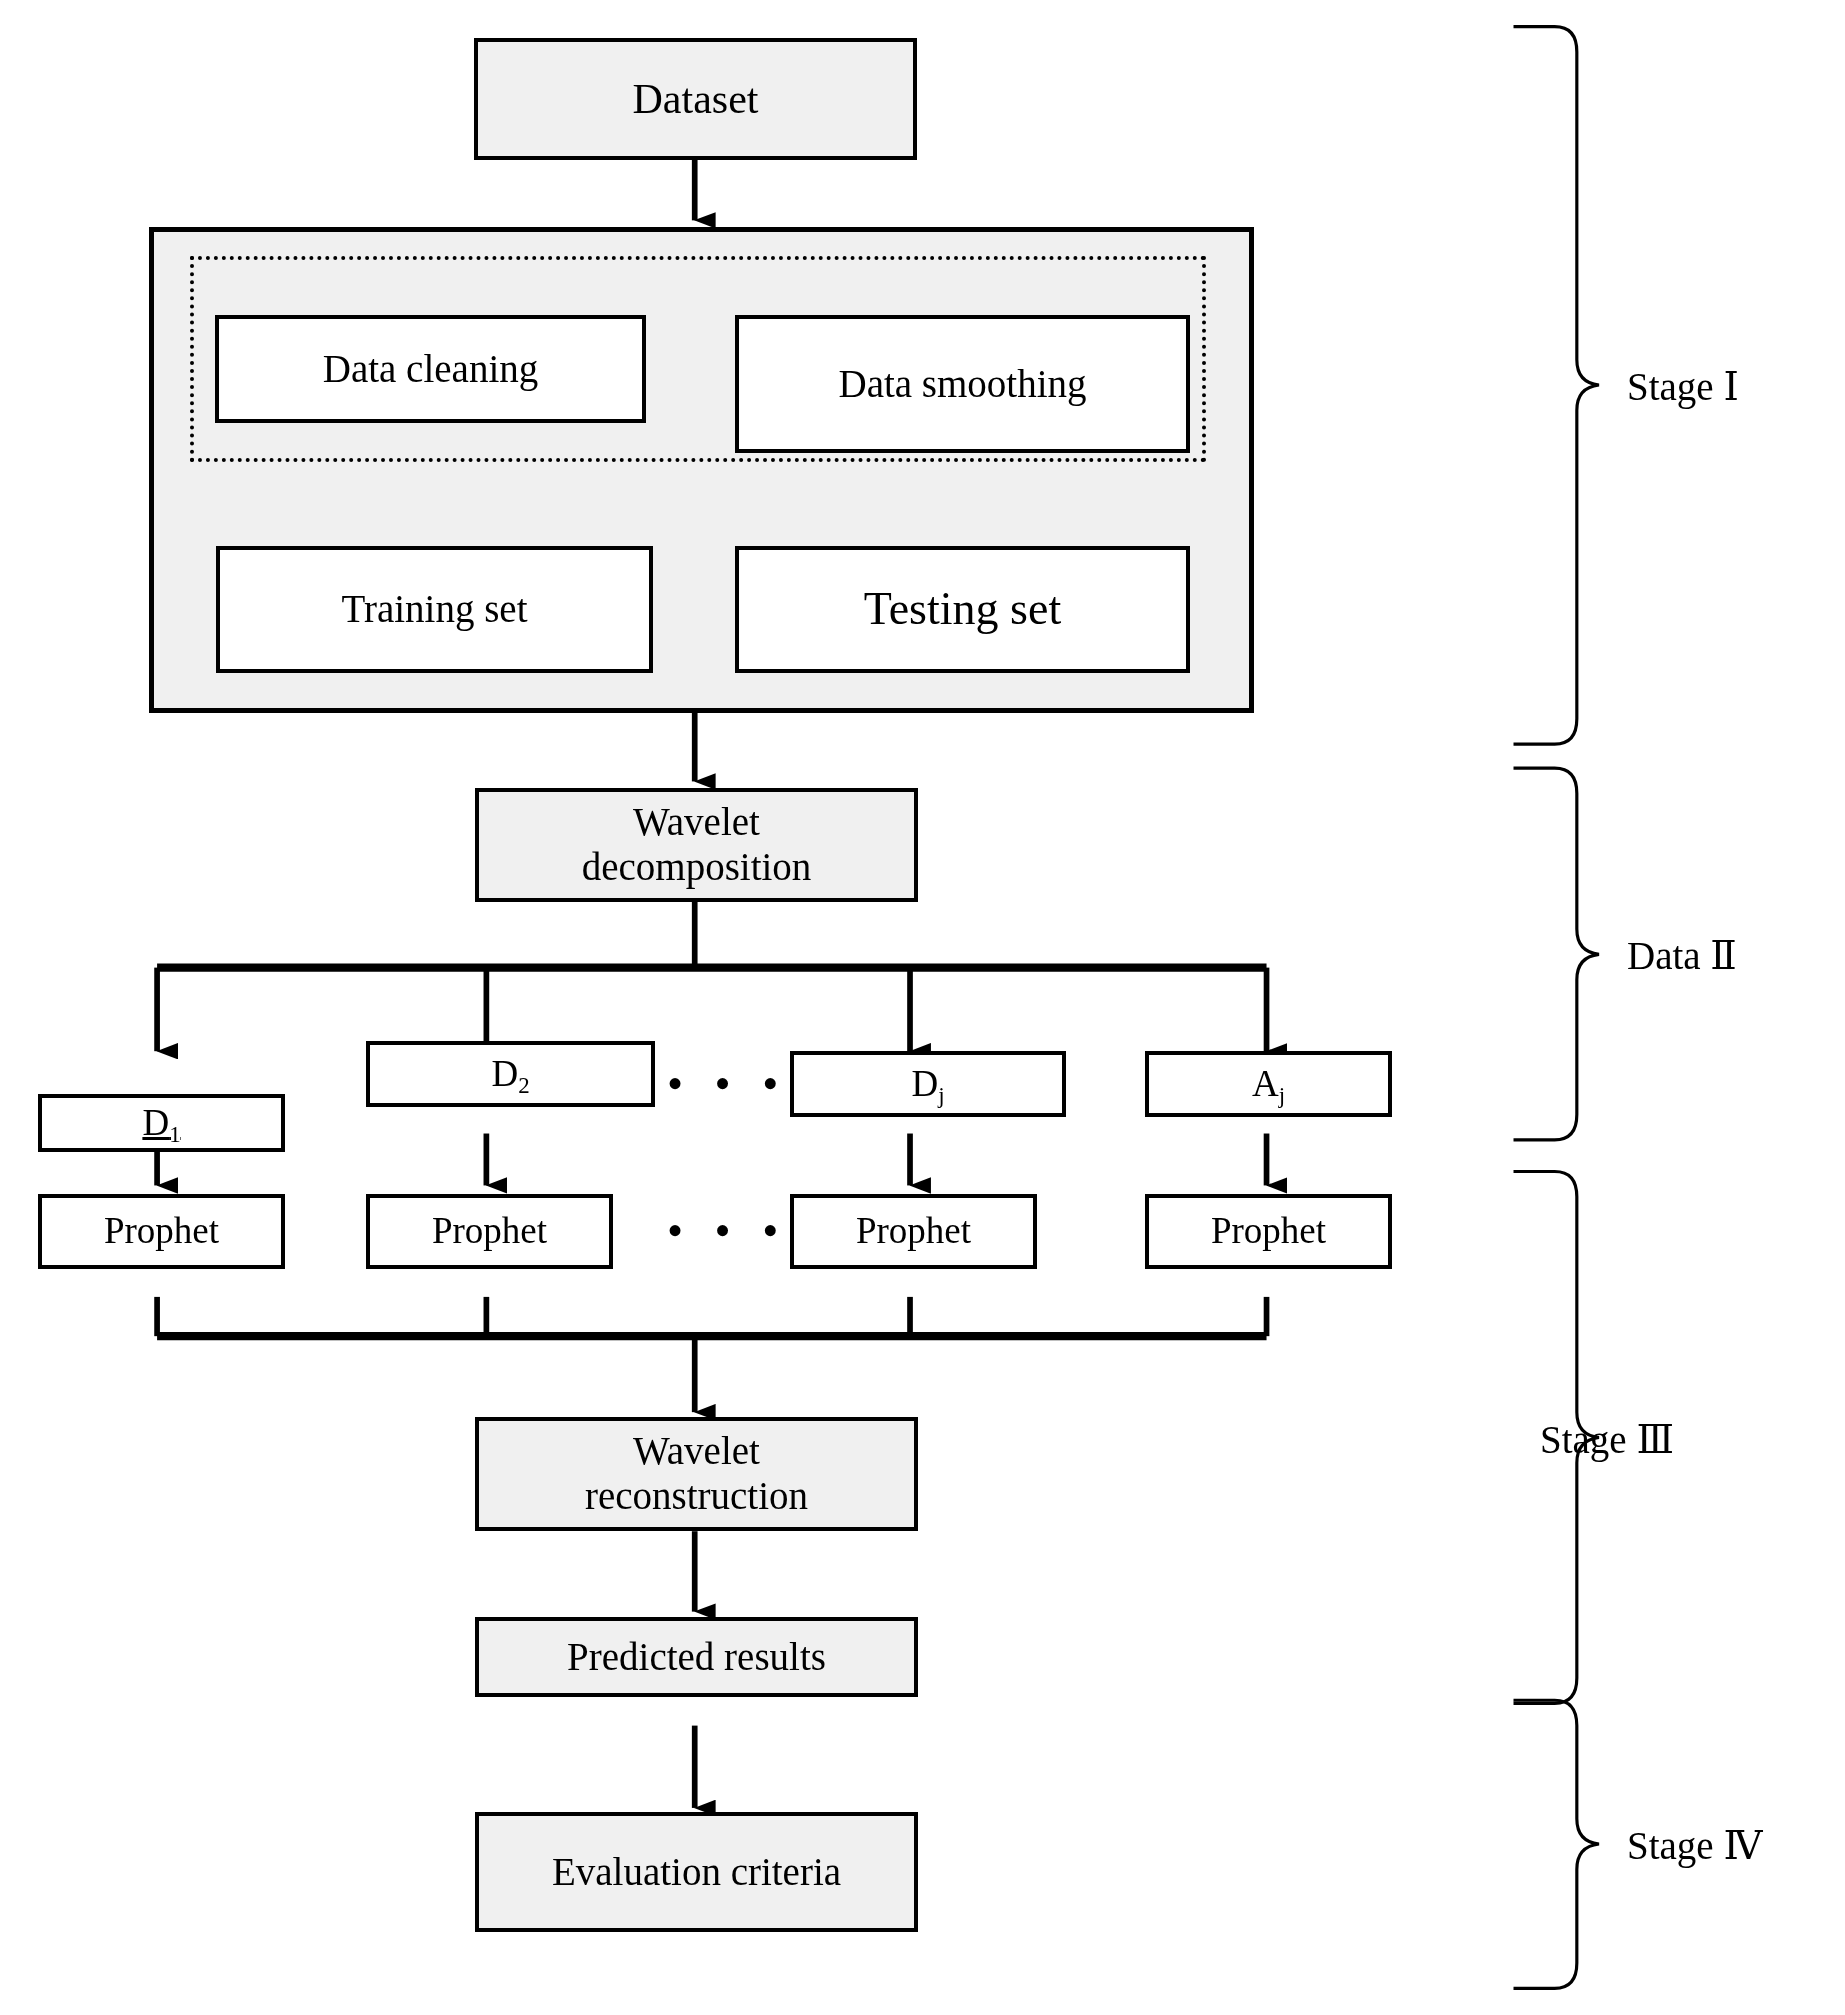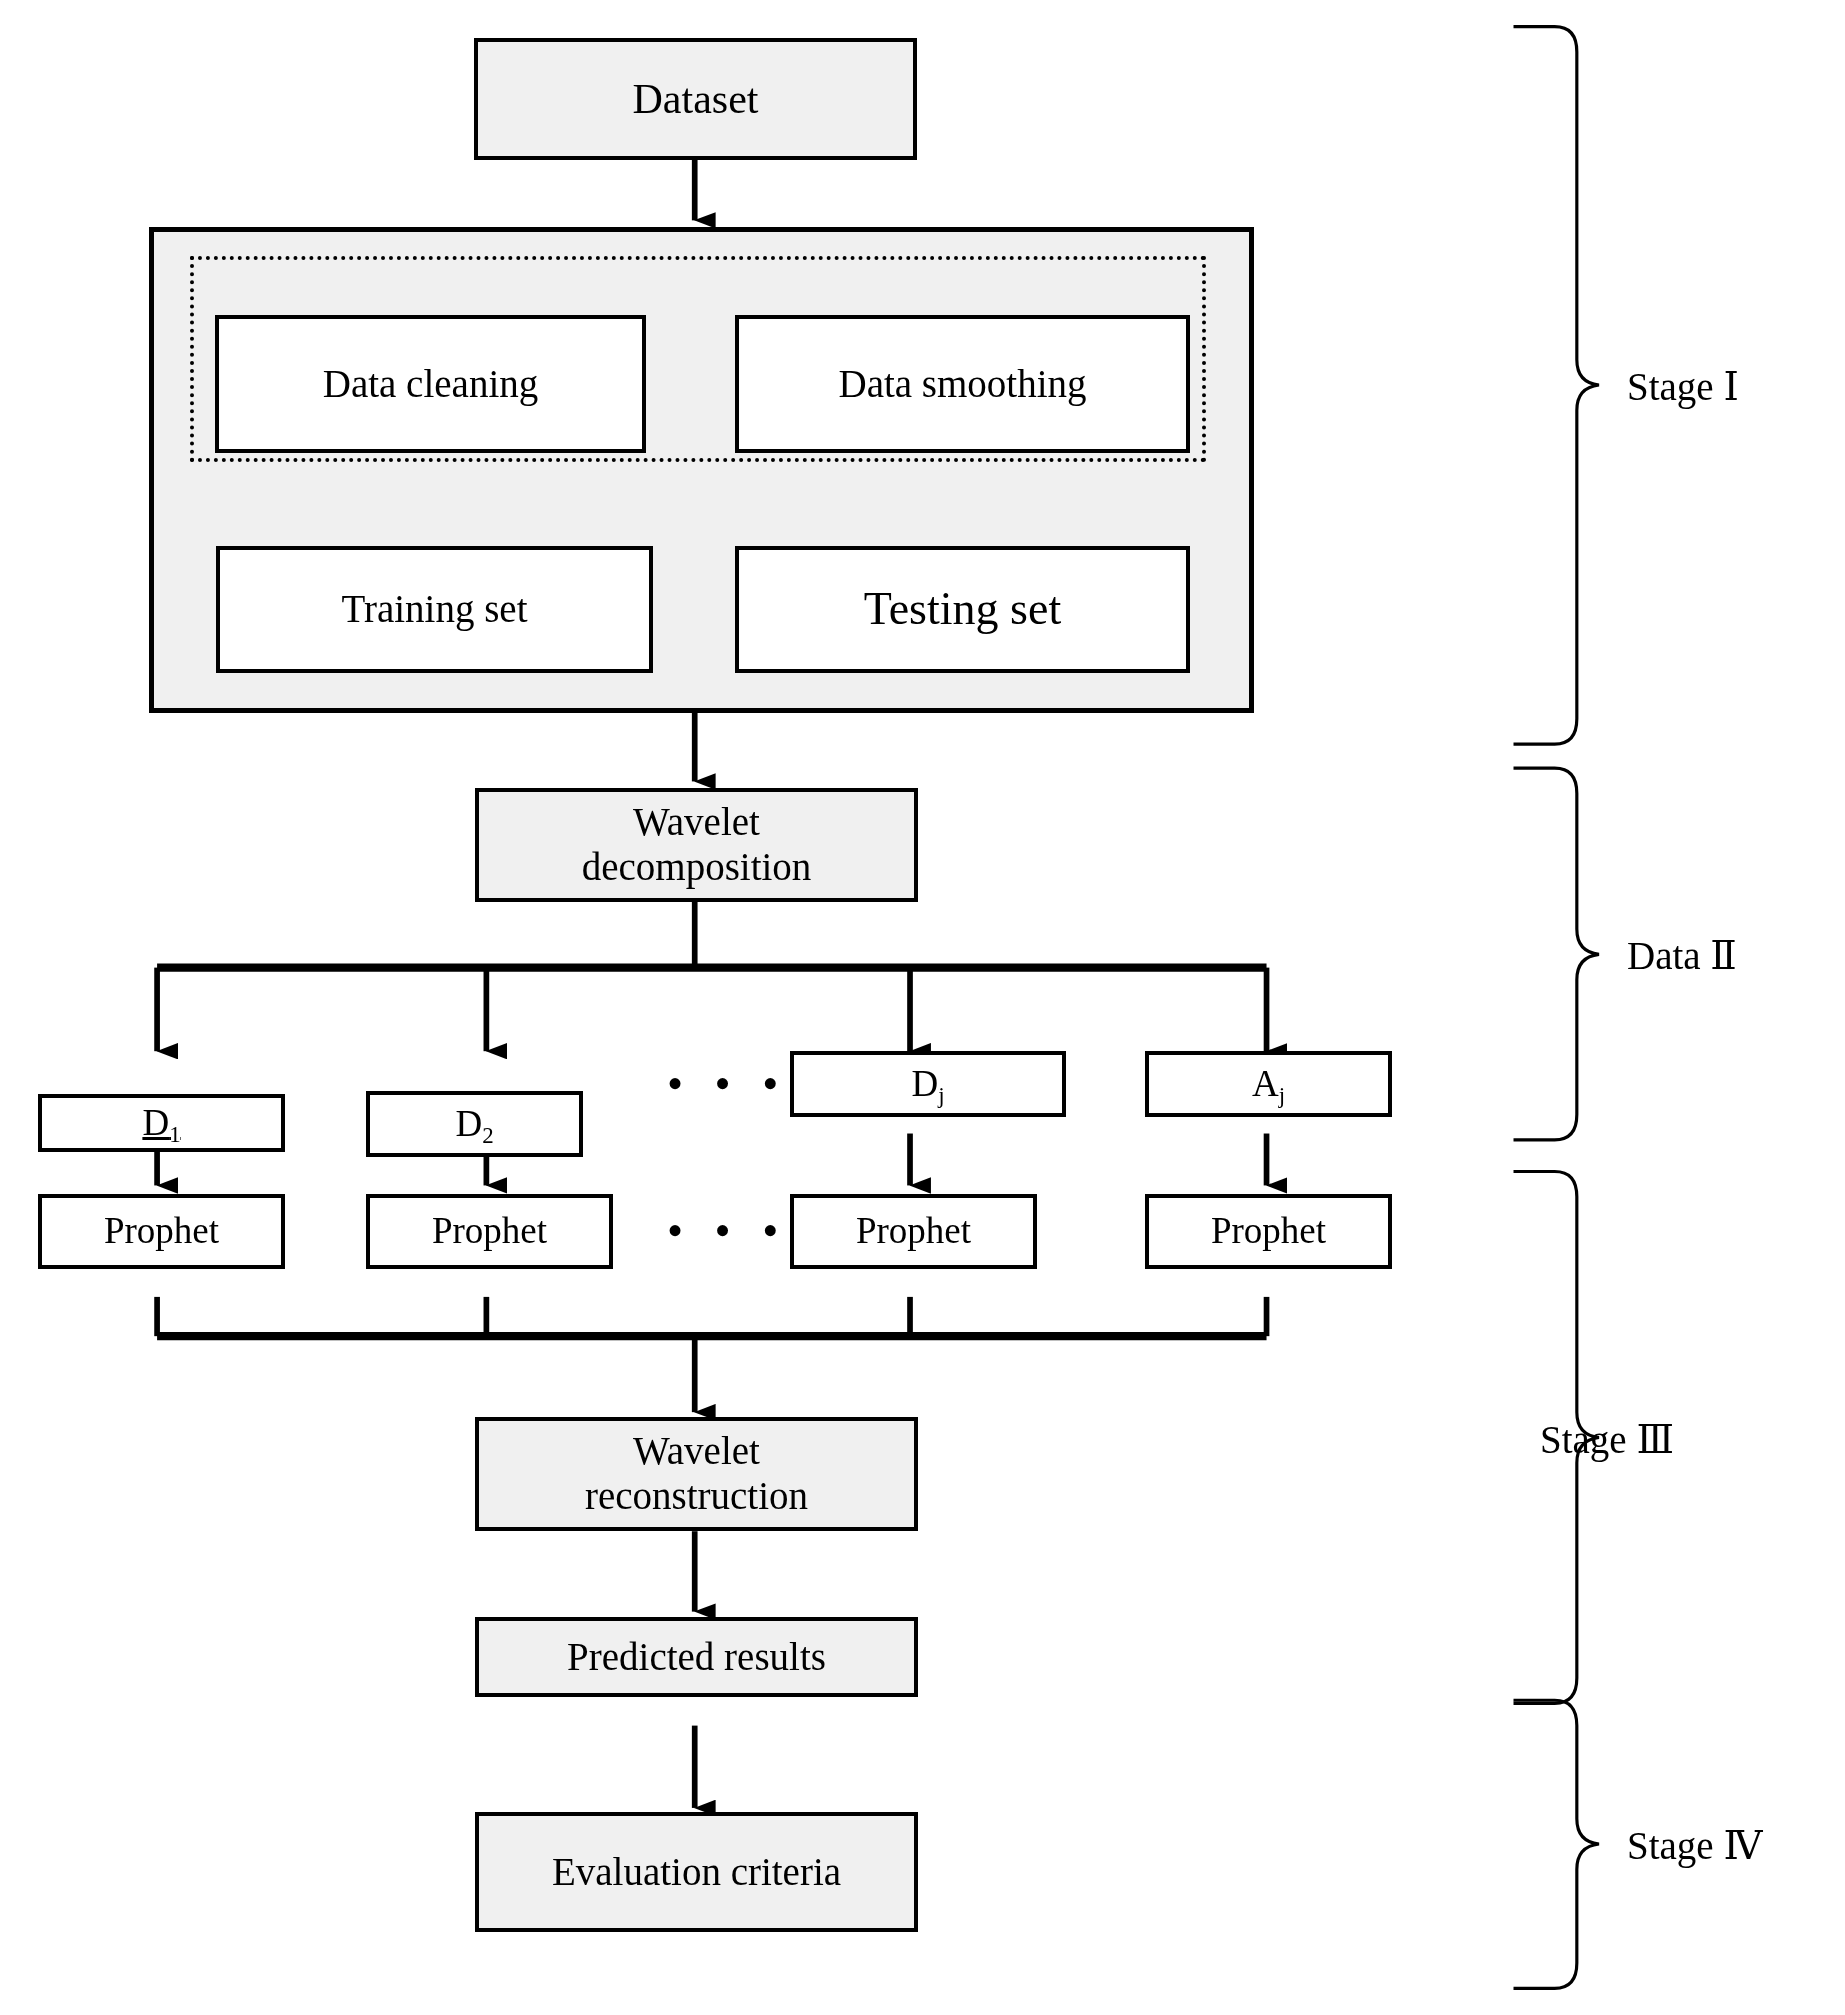--- a/index.html
+++ b/index.html
@@ -145,21 +145,21 @@
   </svg>
 
   <div class="group-box" style="left:149px; top:227px; width:1105px; height:486px;"></div>
 
   <div class="dotted-box" style="left:190px; top:256px; width:1016px; height:206px;"></div>
 
   <div class="node gray" style="left:474px; top:38px; width:443px; height:122px; font-size:42px;">
     <span class="label">Dataset</span>
   </div>
 
-  <div class="node white" style="left:215px; top:315px; width:431px; height:138px; font-size:39px;">
+  <div class="node white" style="left:215px; top:315px; width:431px; height:108px; font-size:39px;">
     <span class="label">Data cleaning</span>
   </div>
 
   <div class="node white" style="left:735px; top:315px; width:455px; height:138px; font-size:39px;">
     <span class="label">Data smoothing</span>
   </div>
 
   <div class="node white" style="left:210px; top:546px; width:437px; height:127px; font-size:39px;margin-left:6px;">
     <span class="label">Training set</span>
   </div>
@@ -171,21 +171,21 @@
   <div class="node gray" style="left:475px; top:788px; width:443px; height:114px;
               font-size:39px; flex-direction:column;">
     <span class="label">Wavelet</span>
     <span class="label">decomposition</span>
   </div>
 
   <div class="node white" style="left:38px; top:1094px; width:247px; height:58px; font-size:37px;text-decoration:underline;">
     <span><span>D</span><sub>1</sub></span>
   </div>
 
-  <div class="node white" style="left:366px; top:1091px; width:217px; height:66px; font-size:37px;">
+  <div class="node white" style="left:366px; top:1041px; width:289px; height:66px; font-size:37px;">
     <span><span>D</span><sub>2</sub></span>
   </div>
 
   <div class="node white" style="left:790px; top:1051px; width:276px; height:66px; font-size:37px;">
     <span><span>D</span><sub>j</sub></span>
   </div>
 
   <div class="node white" style="left:1145px; top:1051px; width:247px; height:66px; font-size:37px;">
     <span><span>A</span><sub>j</sub></span>
   </div>

